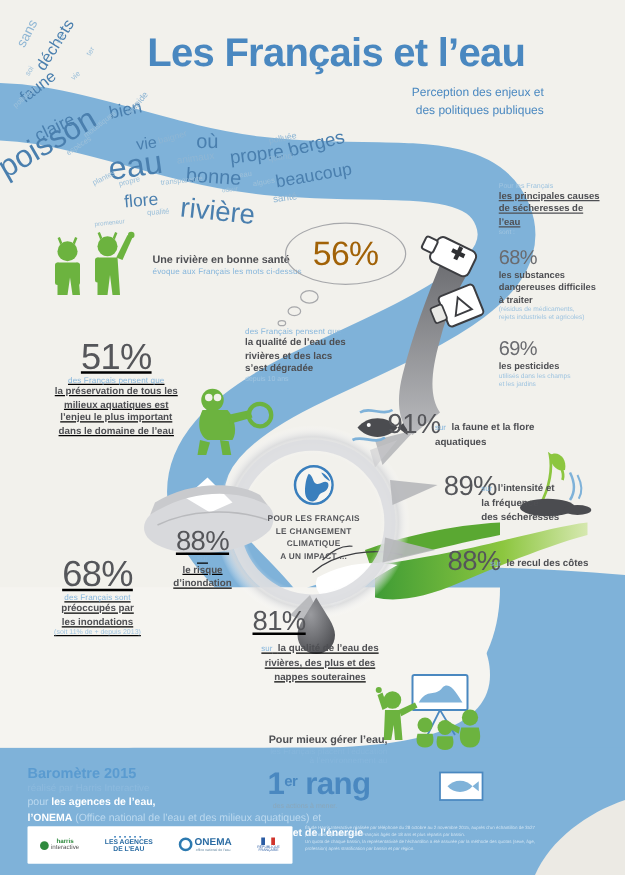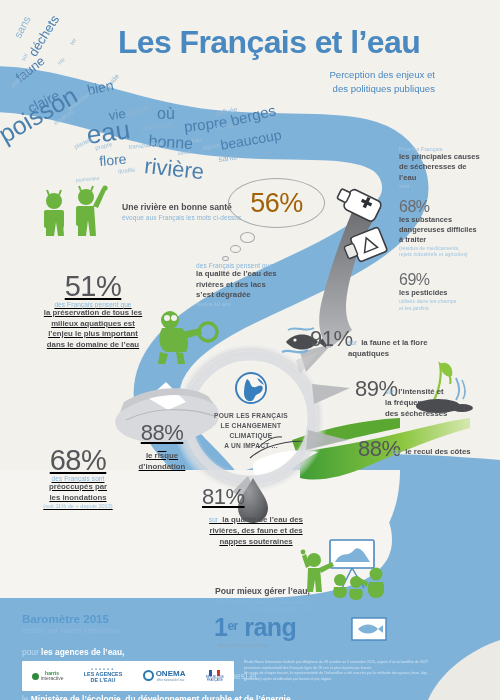--- a/index.html
+++ b/index.html
@@ -44,21 +44,21 @@
   #cloud span {
     position:absolute; color:#4a7fae; white-space:nowrap;
     font-family:"Liberation Sans", sans-serif; font-weight:normal;
   }
   #cloud span.faint { color:#8fb6d4; }
   #cloud span.vfaint { color:#9dc0da; }
 
   
   #causes { position:absolute; left:399px; top:146px; width:96px; }
   #causes .hd-lead { font-size:5.6px; color:#9fc4e0; }
-  #causes .hd-bold { font-size:7.6px; font-weight:bold; color:#4e4f53; line-height:1.35; }
+  #causes .hd-bold { font-size:7.6px; font-weight:bold; color:#4e4f53; line-height:1.35;text-decoration:underline; }
   #causes .blk { margin-top:9px; }
   #causes .pct { font-size:16px; color:#6a6b6f; }
   #causes .bold { font-size:7.4px; }
   #causes .note { font-size:5.3px; }
 
   
   #bubble {
     position:absolute; left:228px; top:178px; width:97px; height:50px;
     border:1.3px solid #a7a8ab; border-radius:50%;
     display:flex; align-items:center; justify-content:center;
@@ -83,21 +83,21 @@
     width:32px; height:32px; border-radius:50%;
     border:2.1px solid #3a7fbd; margin:0 auto 7px;
     position:relative; overflow:hidden; background:#f6f5f1;
   }
 
   
   #footer { position:absolute; left:0; top:602px; width:500px; height:102px; }
   #foot-text { position:absolute; left:22px; top:10px; width:400px; }
   #foot-text .f1 { font-size:11.6px; font-weight:bold; color:#5a9bd0; }
   #foot-text .f2 { font-size:7.8px; color:#8dbade; margin-top:1px; }
-  #foot-text .f3 { font-size:8.4px; color:#cfe3f2; margin-top:11px; line-height:1.5; }
+  #foot-text .f3 { font-size:8.4px; color:#cfe3f2; margin-top:0; line-height:1.5; }
   #foot-text .f3 b { color:#fff; font-weight:bold; }
   #logos {
     position:absolute; left:22px; top:59px; width:212px; height:30px;
     background:#ffffff; border-radius:1px;
     display:flex; align-items:center; justify-content:space-around;
   }
   #legal {
     position:absolute; left:244px; top:58px; width:238px;
     font-size:3.6px; color:#cfe3f2; line-height:1.55;
   }
@@ -458,21 +458,21 @@
     <div class="bold">le risque</div>
     <div class="bold">d’inondation</div>
   </div>
 
   <div class="block ta-c" style="left:190px; top:486px; width:132px;">
     <div class="pct sm" style="text-align:left; padding-left:12px;">81%</div>
     <div>
       <span class="sur">sur</span>
       <span class="bold">la qualité de l’eau des</span>
     </div>
-    <div class="bold">rivières, des faune et des</div>
+    <div class="bold">rivières, des plus et des</div>
     <div class="bold">nappes souteraines</div>
   </div>
 
   <div id="climate">
     <div id="globe">
       <svg viewBox="0 0 32 32" width="32" height="32">
         <circle cx="16" cy="16" r="14" fill="#f6f5f1"></circle>
         <path d="M 10 5 C 14 7, 13 12, 16 13 C 20 14, 22 10, 25 12
                  C 27 14, 25 19, 21 20 C 17 21, 18 26, 14 27
                  C 10 28, 7 24, 7 19 C 7 14, 8 8, 10 5 Z" fill="#3a7fbd"></path>

